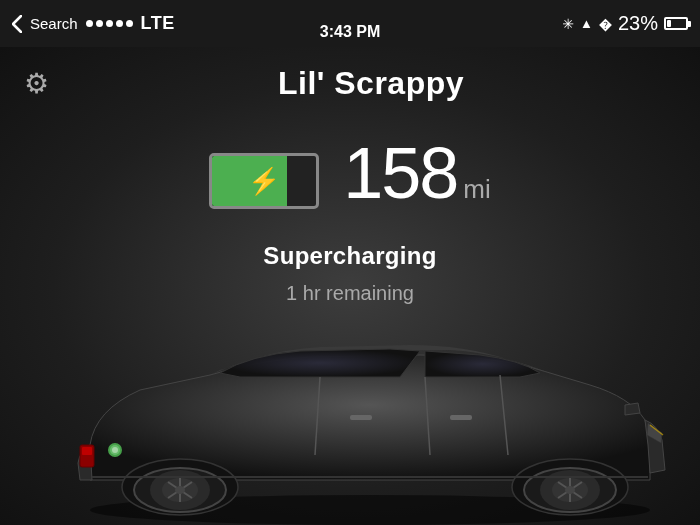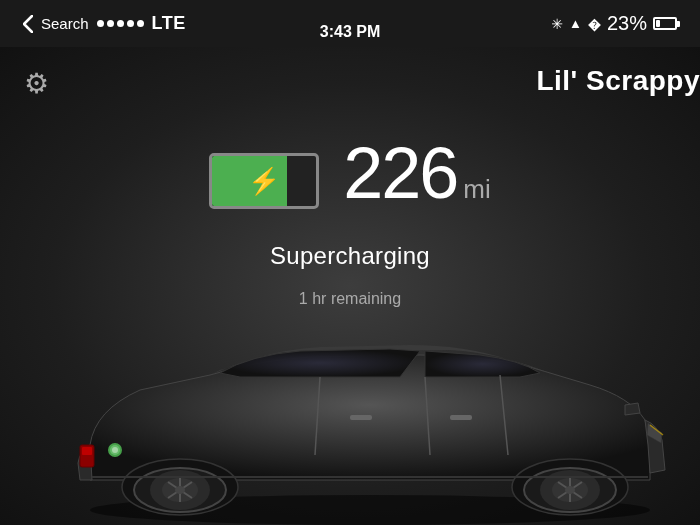--- a/index.html
+++ b/index.html
@@ -12,21 +12,21 @@
       background: #2a2a2a;
     }
 
     
     .status-bar {
       display: flex;
       align-items: center;
       justify-content: space-between;
       background: #1a1a1a;
       height: 47px;
-      padding: 0 23px;
+      padding: 0 12px;
       color: white;
       font-size: 15px;
       font-weight: 500;
     }
 
     .status-left {
       display: flex;
       align-items: center;
       gap: 8px;
     }
@@ -150,23 +150,23 @@
       cursor: pointer;
       z-index: 10;
     }
 
     
     .car-name {
       position: absolute;
       top: 18px;
       left: 0;
       right: 0;
-      text-align: right;
+      text-align: center;
       color: white;
-      font-size: 28px;
+      font-size: 32px;
       font-weight: 600;
       letter-spacing: 0.5px;
       padding-left: 42px;
     }
 
     
     .battery-row {
       position: absolute;
       top: 90px;
       left: 0;
@@ -254,29 +254,29 @@
       position: absolute;
       top: 195px;
       left: 0;
       right: 0;
       text-align: center;
     }
 
     .charging-label {
       color: white;
       font-size: 24px;
-      font-weight: 400;
+      font-weight: 700;
       letter-spacing: 0.3px;
     }
 
     .charging-time {
       color: #aaa;
-      font-size: 16px;
+      font-size: 20px;
       font-weight: 400;
-      margin-top: 20px;
+      margin-top: 12px;
     }
 
     
     .car-image-container {
       position: absolute;
       bottom: 0;
       left: 0;
       right: 0;
       height: 240px;
       display: flex;
@@ -333,21 +333,21 @@
   <div class="car-name">Lil' Scrappy</div>
 
   <div class="battery-row">
     <div class="battery-large">
       <div class="battery-large-body">
         <div class="battery-large-fill"></div>
         <span class="battery-lightning">⚡</span>
       </div>
     </div>
     <div class="mileage-display">
-      <span class="mileage-number">226</span>
+      <span class="mileage-number">158</span>
       <span class="mileage-unit">mi</span>
     </div>
   </div>
 
   <div class="charging-status">
     <div class="charging-label">Supercharging</div>
     <div class="charging-time">1 hr remaining</div>
   </div>
 
   <div class="car-image-container">

